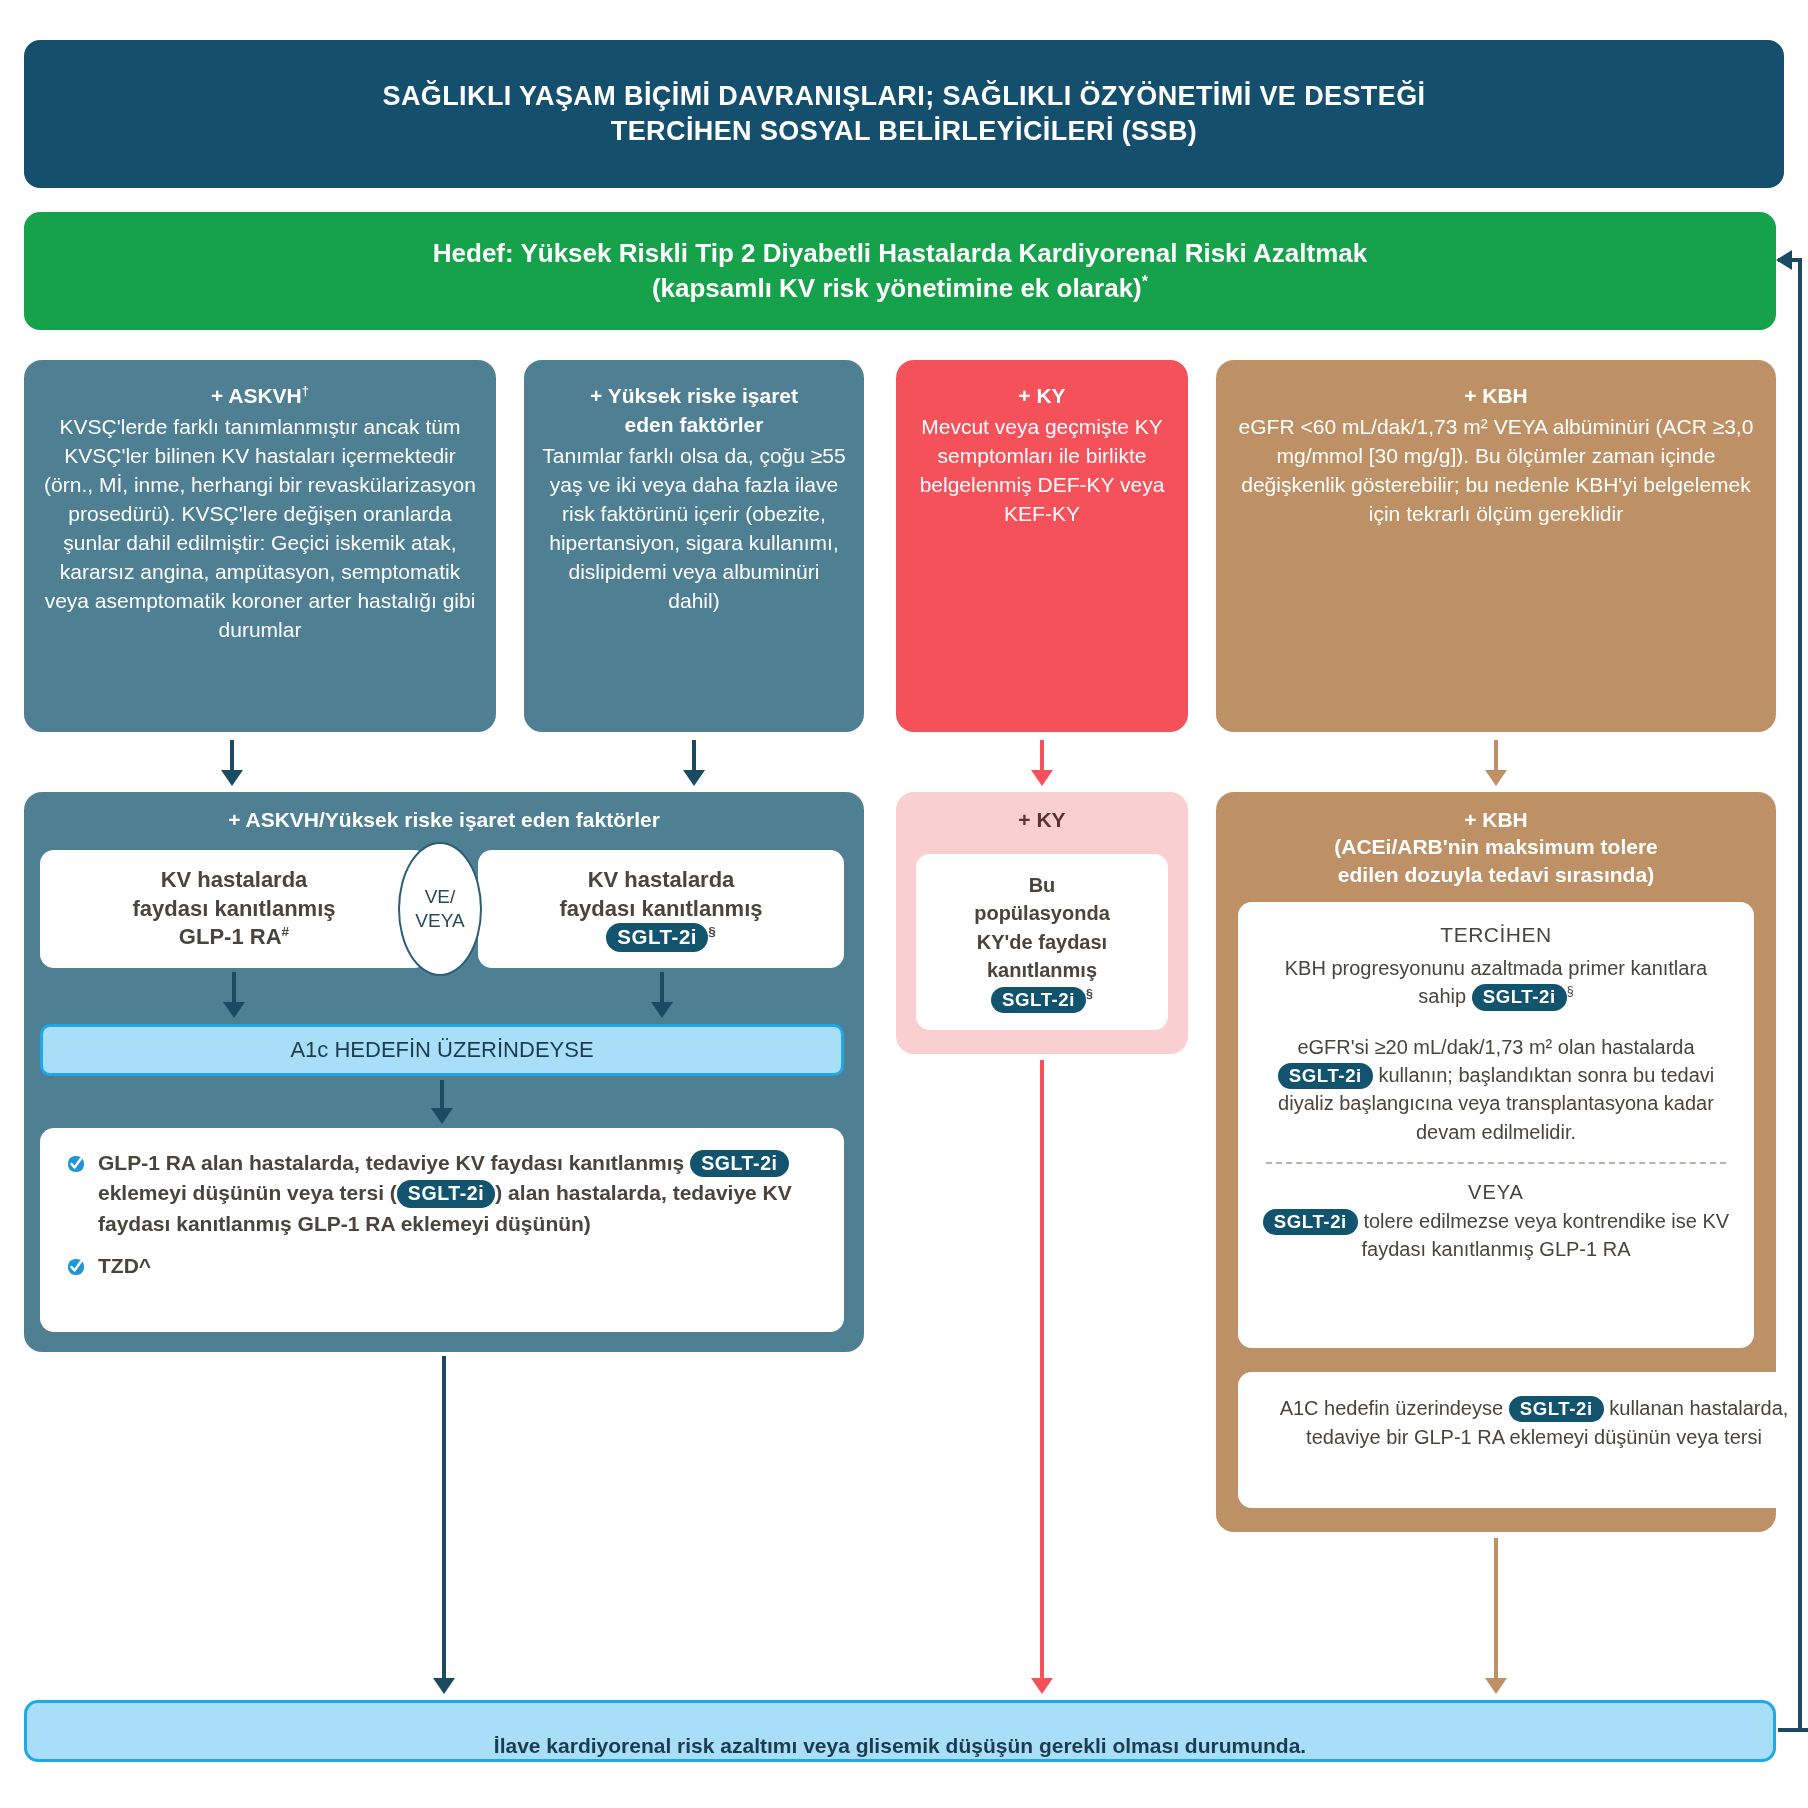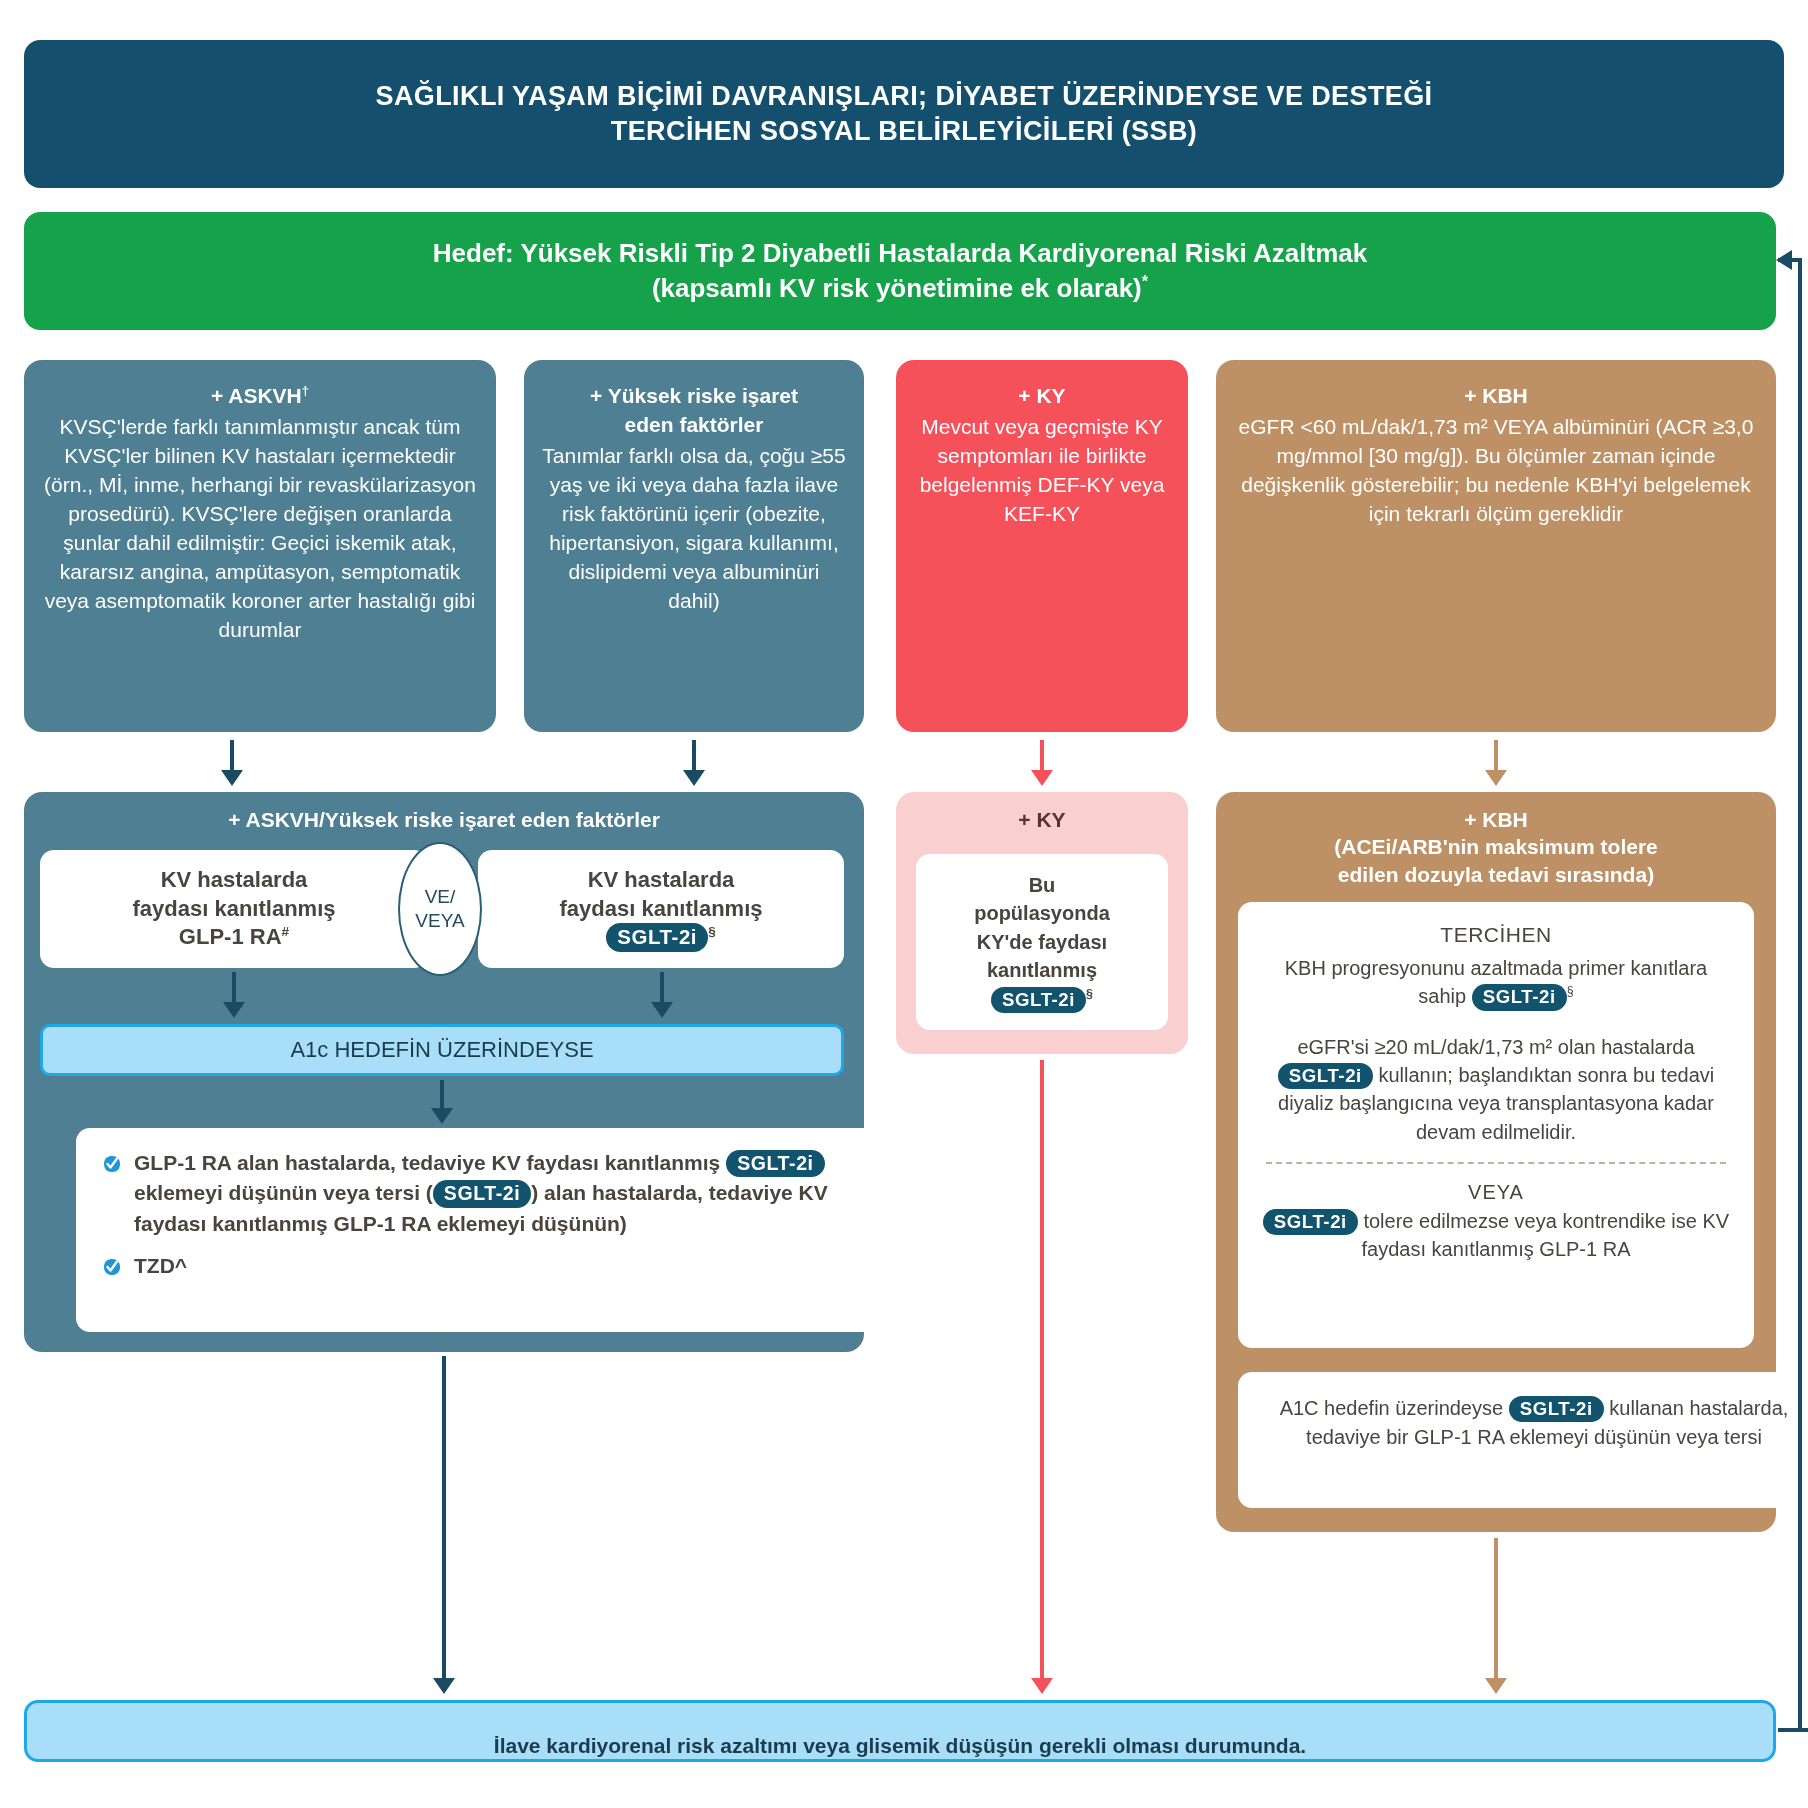--- a/index.html
+++ b/index.html
@@ -121,21 +121,21 @@
   }
   #a1c-bar {
     position: absolute; left: 40px; top: 1024px; width: 804px; height: 52px;
     background: #a8def7; border: 3px solid #1fa8e8; border-radius: 10px;
     display: flex; align-items: center; justify-content: center;
     color: #1b3c4e; font-weight: normal; font-size: 22px;
   }
   #bullet-card {
     position: absolute; left: 40px; top: 1128px; width: 804px; height: 204px;
     padding: 20px 26px; text-align: left; color: #4a443e;
-    font-size: 21px; line-height: 1.45; font-weight: bold; margin-left: 36px;
+    font-size: 21px; line-height: 1.45; font-weight: bold;
   }
   .bullet-row { display: flex; align-items: flex-start; margin-bottom: 12px; }
   .bullet-row:last-child { margin-bottom: 0; }
   .check-icon { flex: 0 0 auto; margin-right: 12px; margin-top: 4px; }
 
   
   #card-ky {
     position: absolute; left: 916px; top: 854px; width: 252px; height: 176px;
     display: flex; align-items: center; justify-content: center;
     padding: 6px 10px; font-size: 20px; line-height: 1.42; color: #4a443e; font-weight: bold;
@@ -184,21 +184,21 @@
     border-right: 16px solid #1b4a63;
   }
 </style>
 </head>
 <body>
 
 <div id="root">
 
   <div class="banner" id="header-banner">
     <div>
-      <span>SAĞLIKLI YAŞAM BİÇİMİ DAVRANIŞLARI; DİYABET ÜZERİNDEYSE VE DESTEĞİ</span><br>
+      <span>SAĞLIKLI YAŞAM BİÇİMİ DAVRANIŞLARI; SAĞLIKLI ÖZYÖNETİMİ VE DESTEĞİ</span><br>
       <span>TERCİHEN SOSYAL BELİRLEYİCİLERİ (SSB)</span>
     </div>
   </div>
 
   <div class="banner" id="goal-banner">
     <div>
       <span>Hedef: Yüksek Riskli Tip 2 Diyabetli Hastalarda Kardiyorenal Riski Azaltmak</span><br>
       <span>(kapsamlı KV risk yönetimine ek olarak)</span><sup>*</sup>
     </div>
   </div>

